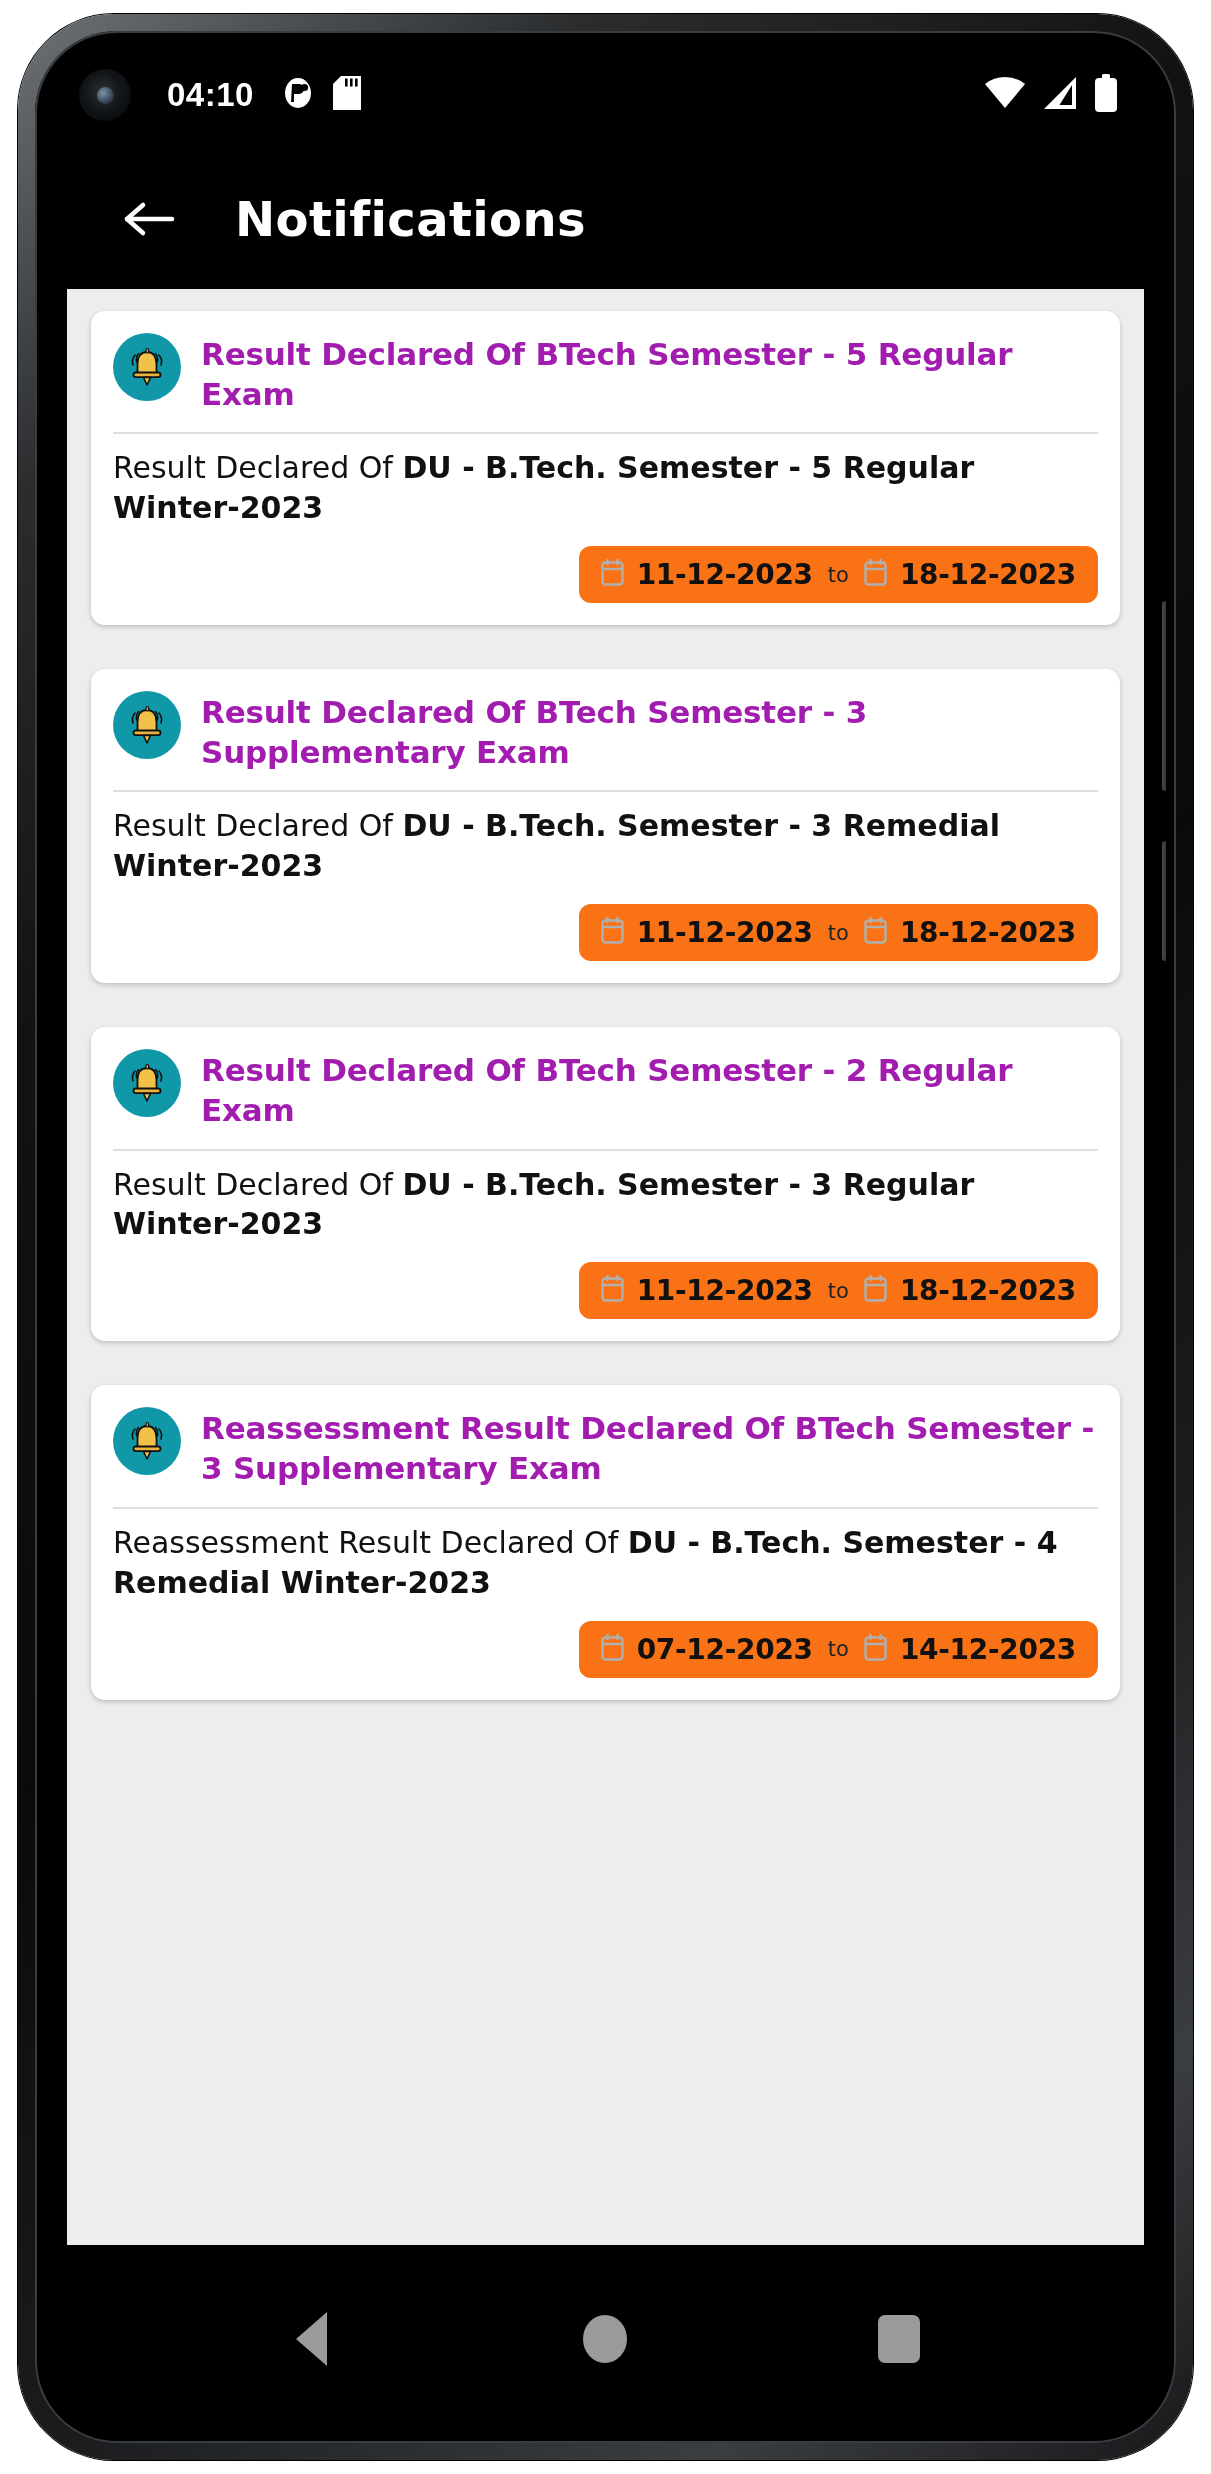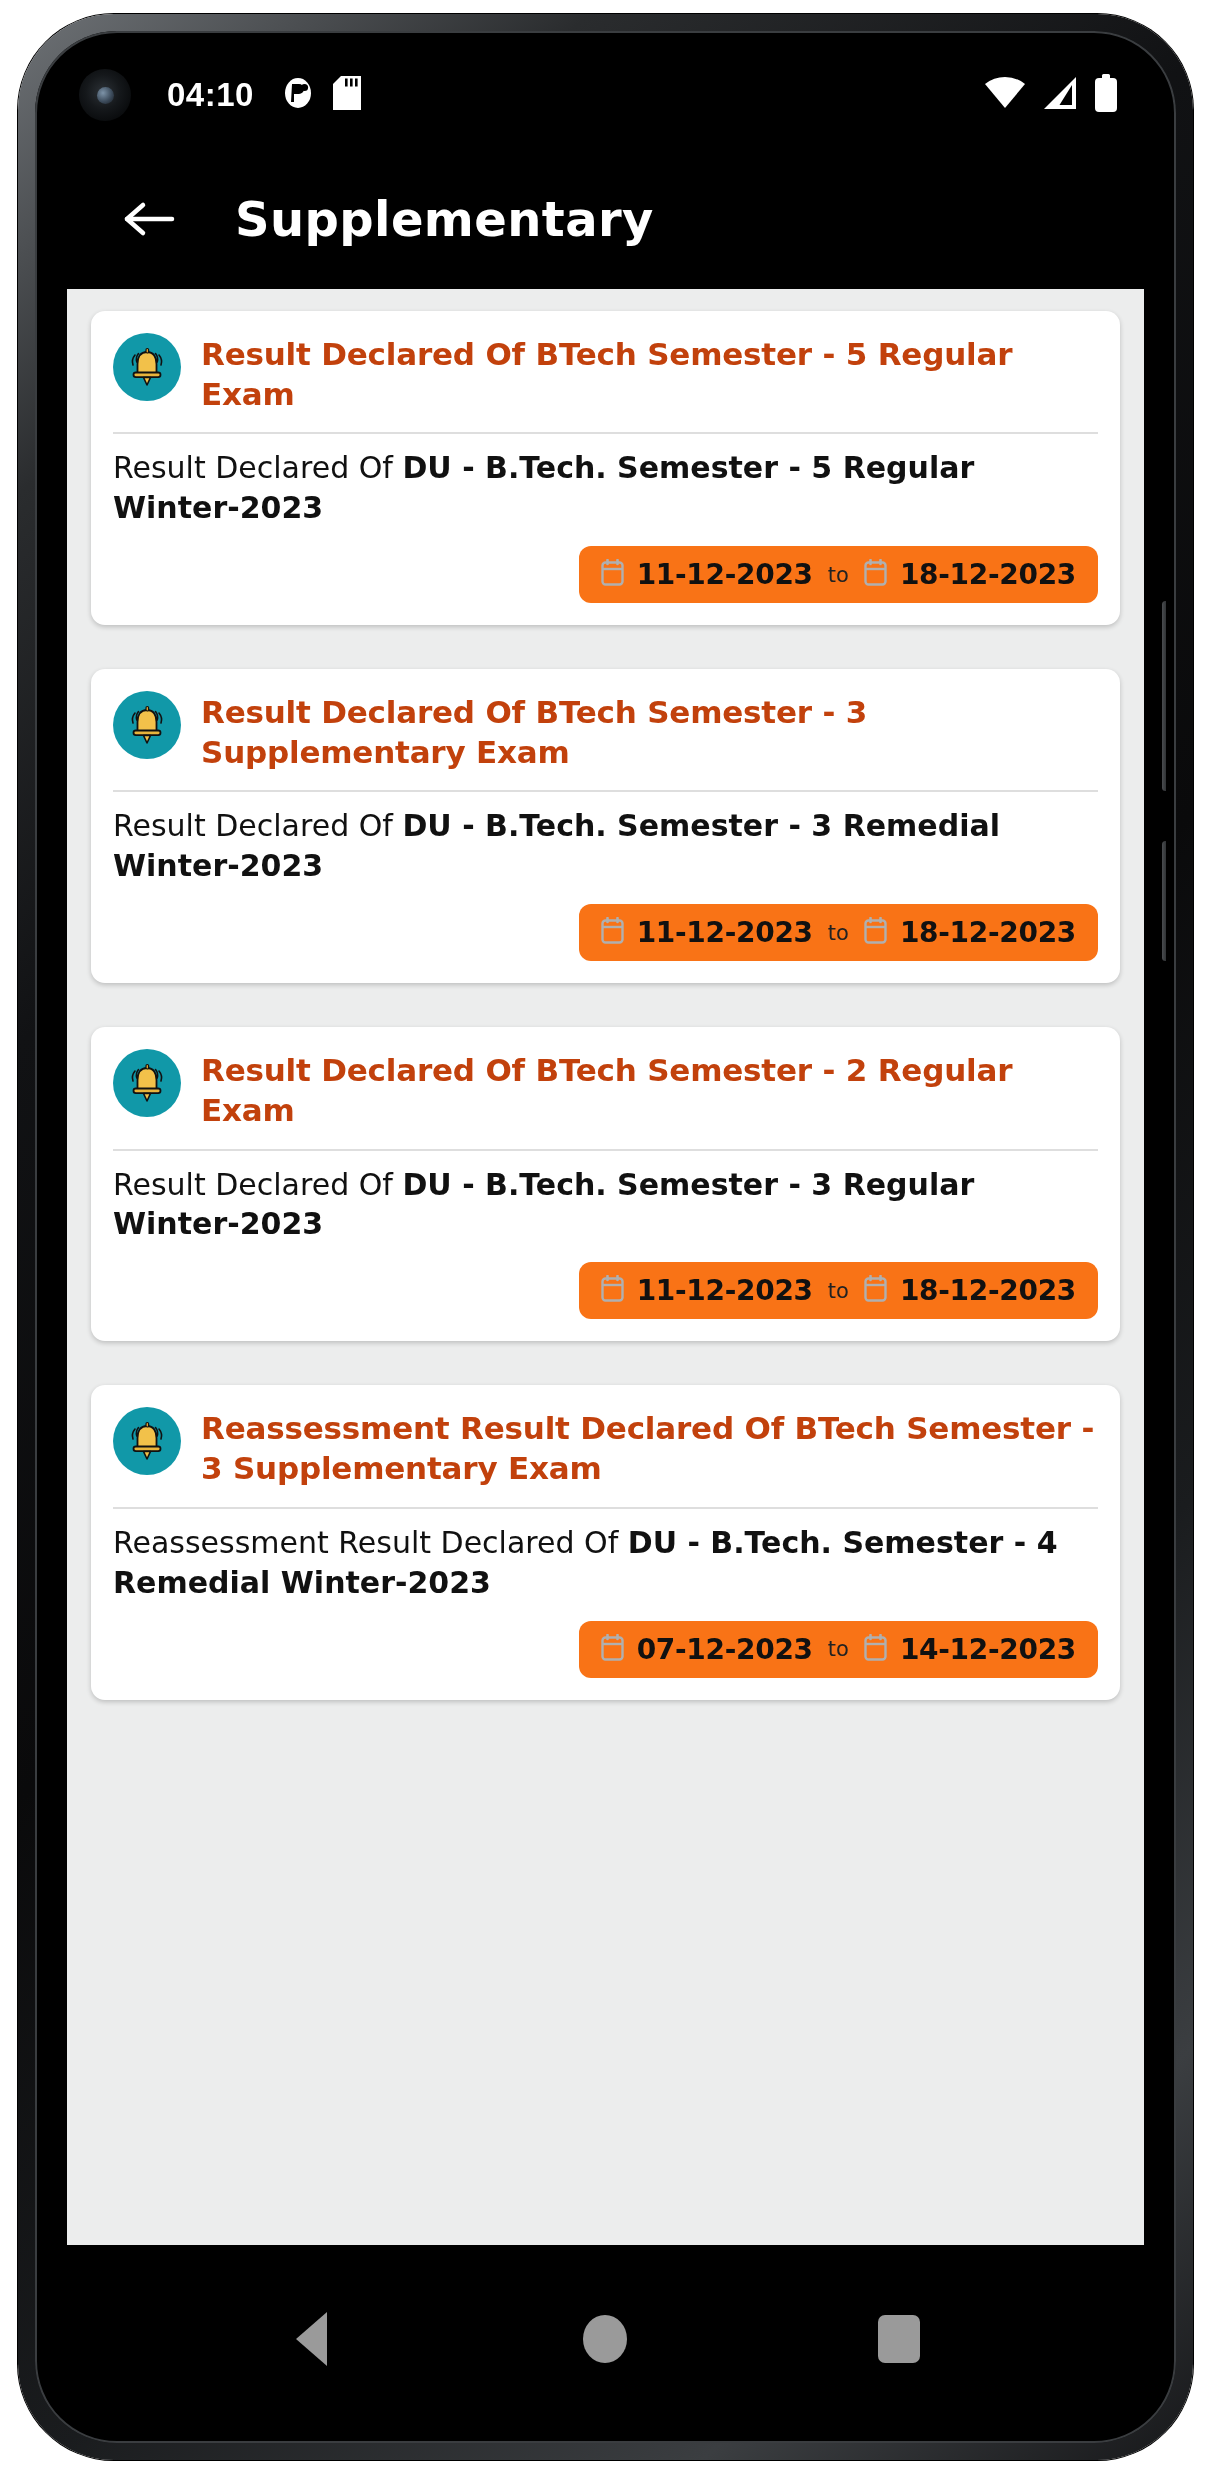--- a/index.html
+++ b/index.html
@@ -133,21 +133,21 @@
     flex: 0 0 auto;
     width: 68px; height: 68px;
     border-radius: 50%;
     background: #1198a8;
     display: flex; align-items: center; justify-content: center;
     margin-top: 2px;
   }
   .card-title {
     font-size: 31px;
     font-weight: 700;
-    color: #c2410c;
+    color: #a21caf;
     line-height: 1.28;
     letter-spacing: -.2px;
     font-family: "DejaVu Sans", sans-serif;
     padding-top: 4px;
   }
   .card-divider { height: 2px; background: #dedede; margin: 0 0 14px 0; }
 
   .card-body {
     font-size: 30px;
     color: #111111;
@@ -253,21 +253,21 @@
         </div>
       </div>
 
       <div id="app-bar">
         <span style="cursor:pointer;display:flex;">
           <svg width="52" height="40" viewBox="0 0 52 40">
             <path d="M20 6 L4 20 L20 34" stroke="#ffffff" stroke-width="4.5" fill="none" stroke-linecap="round" stroke-linejoin="round"></path>
             <line x1="4" y1="20" x2="49" y2="20" stroke="#ffffff" stroke-width="4.5" stroke-linecap="round"></line>
           </svg>
         </span>
-        <div id="app-bar-title">Supplementary</div>
+        <div id="app-bar-title">Notifications</div>
       </div>
 
       <div id="content-area">
         <div id="notification-list">
 
           <div class="notification-card">
             <div class="card-header">
               <div class="bell-badge">
                 <svg width="40" height="42" viewBox="0 0 40 42">
                   <g stroke="#111111" stroke-width="1.6" stroke-linecap="round" fill="none">

